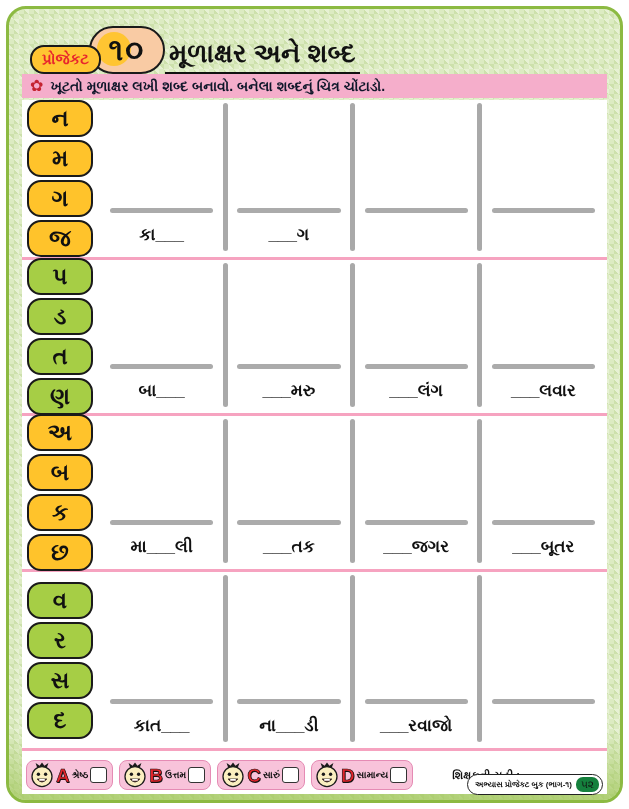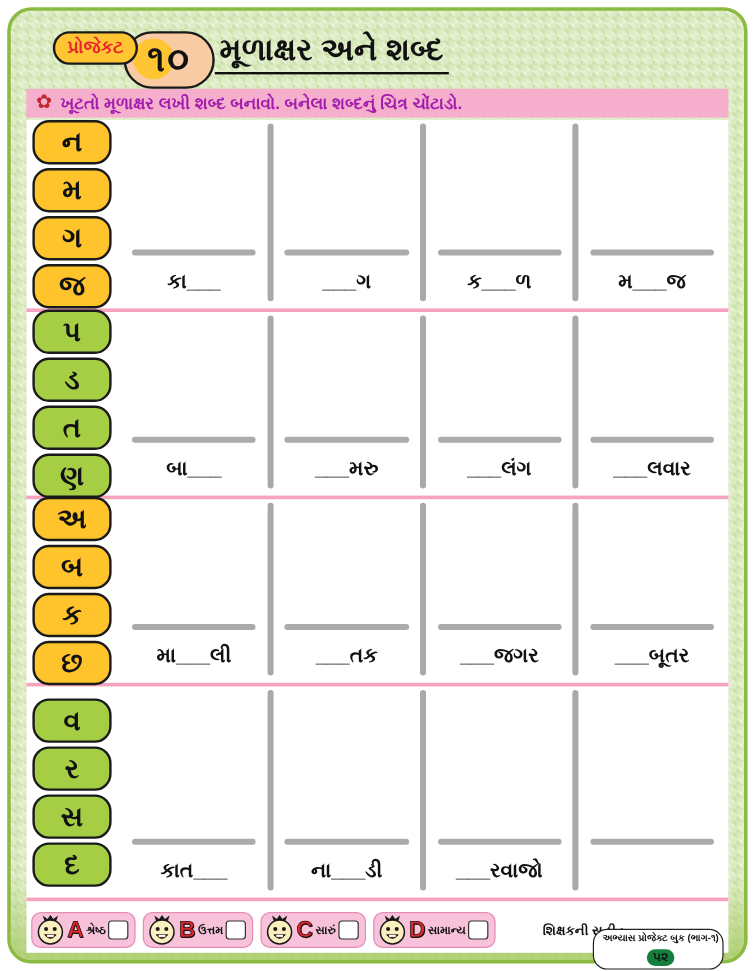--- a/index.html
+++ b/index.html
@@ -17,42 +17,42 @@
       linear-gradient(45deg, rgba(150,190,95,0.22) 25%, transparent 25%, transparent 75%, rgba(150,190,95,0.22) 75%);
     background-size:10px 10px;background-position:0 0,5px 5px;
   }
   .frame::after{
     content:"";position:absolute;left:0;right:0;bottom:0;height:70px;
     background:linear-gradient(to bottom, rgba(175,208,107,0) 0%, rgba(160,198,90,.75) 100%);
     border-radius:0 0 17px 17px;pointer-events:none;
   }
 
   
-  .header{position:absolute;left:30px;top:26px;display:flex;align-items:flex-start;z-index:3;padding-left:14px;}
+  .header{position:absolute;left:30px;top:26px;display:flex;align-items:flex-end;z-index:3;}
   .proj-pill{
     background:#FFC532;border:2px solid #1a1a1a;border-radius:14px;
     padding:3px 10px 4px;color:#E8262D;font-weight:bold;font-size:15px;
     position:relative;z-index:2;margin-right:-12px;white-space:nowrap;
   }
   .proj-num{
     position:relative;background:#F9CBA4;border:2.5px solid #1a1a1a;border-radius:24px;
     width:72px;height:44px;display:flex;align-items:center;justify-content:center;
   }
   .proj-num .ycirc{position:absolute;left:6px;top:4px;width:34px;height:34px;border-radius:50%;background:#FFC532;}
   .proj-num .num{position:relative;font-size:30px;font-weight:bold;color:#111;letter-spacing:2px;line-height:1;}
   .page-title{margin-left:0;font-size:26px;font-weight:bold;color:#111;
     border-bottom:2.5px solid #111;padding:0 4px 3px;white-space:nowrap;}
 
   
   .instr{
     position:absolute;left:22px;top:74px;width:585px;height:24px;background:#F5AECB;
     display:flex;align-items:center;gap:7px;padding-left:8px;box-sizing:border-box;z-index:2;
   }
   .flower{color:#C42430;font-size:16px;line-height:1;}
-  .instr-text{font-size:14px;font-weight:bold;color:#a21caf;white-space:nowrap;text-align:center;}
+  .instr-text{font-size:14px;font-weight:bold;color:#0f172a;white-space:nowrap;text-align:center;}
 
   
   .panel{position:absolute;left:22px;top:100px;width:585px;height:694px;background:#ffffff;z-index:1;}
   .pink-div{height:3px;background:#F6A3C0;}
 
   .section{display:flex;position:relative;}
   .s1{height:157px;} .s2{height:153px;} .s3{height:153px;} .s4{height:176px;}
   .letters{width:76px;display:flex;flex-direction:column;justify-content:center;align-items:center;gap:3px;flex:none;}
   .tile{
     width:62px;height:33px;border:2.3px solid #1a1a1a;border-radius:14px;
@@ -88,24 +88,24 @@
     -webkit-text-stroke:0.6px #111;text-shadow:0.5px 0.5px 0 #111;}
   .glabel{font-size:9.5px;font-weight:bold;color:#111;white-space:nowrap;}
   .gbox{width:15px;height:14px;background:#fff;border:1.6px solid #333;border-radius:3px;flex:none;}
   .sign{margin-left:auto;display:flex;align-items:flex-end;gap:3px;padding-right:2px;}
   .sign-label{font-size:11px;font-weight:bold;color:#111;white-space:nowrap;}
   .sign-line{display:inline-block;width:78px;border-bottom:2px solid #222;height:12px;}
 
   
   .book-badge{
     position:absolute;right:4px;top:674px;background:#ffffff;border:1.6px solid #222;
-    border-radius:12px;display:flex;align-items:center;gap:4px;padding:2px 3px 2px 7px;z-index:4;flex-direction:column;
+    border-radius:12px;display:flex;align-items:center;gap:4px;padding:2px 3px 2px 7px;z-index:4;
   }
   .book-title{font-size:8px;font-weight:bold;color:#111;white-space:nowrap;}
-  .page-chip{background:#15803d;border-radius:7px;padding:1px 5px;font-size:10.5px;font-weight:bold;color:#111;}
+  .page-chip{background:#15803d;border-radius:7px;padding:1px 5px;font-size:10.5px;font-weight:normal;color:#111;}
 </style>
 </head>
 <body>
 
 <div class="frame"></div>
 
 <div class="header">
   <div class="proj-pill">
     <span>પ્રોજેકટ</span>
   </div>
@@ -142,25 +142,23 @@
       <div class="cell">
           <div class="shelf"></div>
           <div class="word">કા___</div>
         </div>
       <div class="cell">
           <div class="shelf"></div>
           <div class="word">___ગ</div>
         </div>
       <div class="cell">
           <div class="shelf"></div>
-          <div class="word">ક___ળ</div>
-        </div>
-      <div class="cell">
-          <div class="shelf"></div>
-          <div class="word">મ___જ</div>
+        </div>
+      <div class="cell">
+          <div class="shelf"></div>
         </div>
     </div>
   </div>
   <div class="pink-div"></div>
 
   <div class="section s2">
     <div class="letters">
       <div class="tile green">
           <span>પ</span>
         </div>

